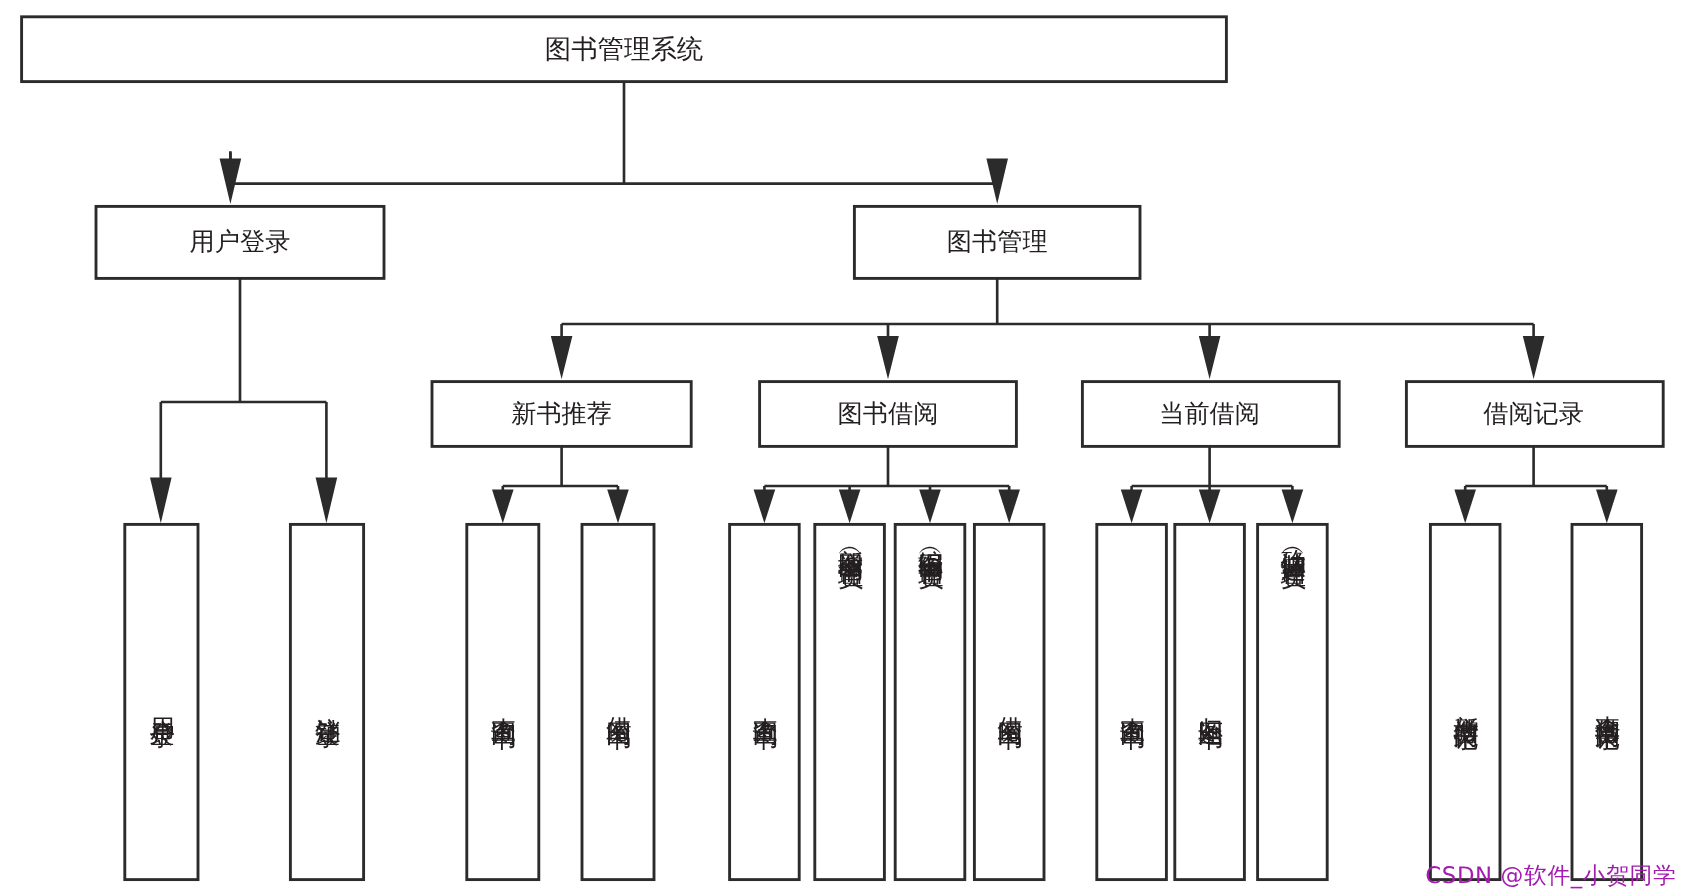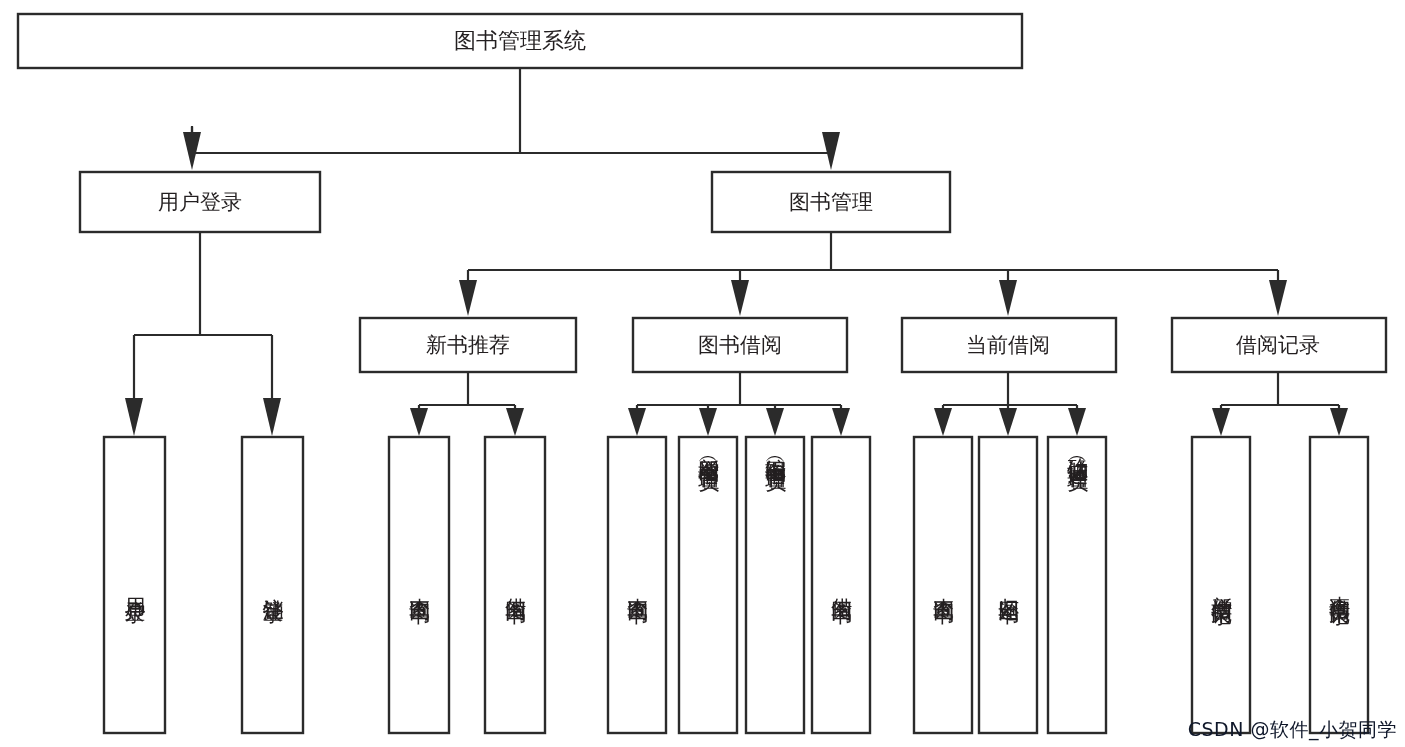--- a/index.html
+++ b/index.html
@@ -67,21 +67,21 @@
     letter-spacing: 2px;
     color: #231f20;
     white-space: nowrap;
   }
   .watermark {
     position: absolute;
     right: 8px;
     bottom: 4px;
     font-family: "DejaVu Sans", "Liberation Sans", sans-serif;
     font-size: 19px;
-    color: #0f172a;
+    color: #a21caf;
     white-space: nowrap;
     letter-spacing: 0.5px;
   }
 </style>
 </head>
 <body>
 
 <div id="diagram-root">
 
   <svg class="diagram-svg" viewBox="0 0 1405 747">

